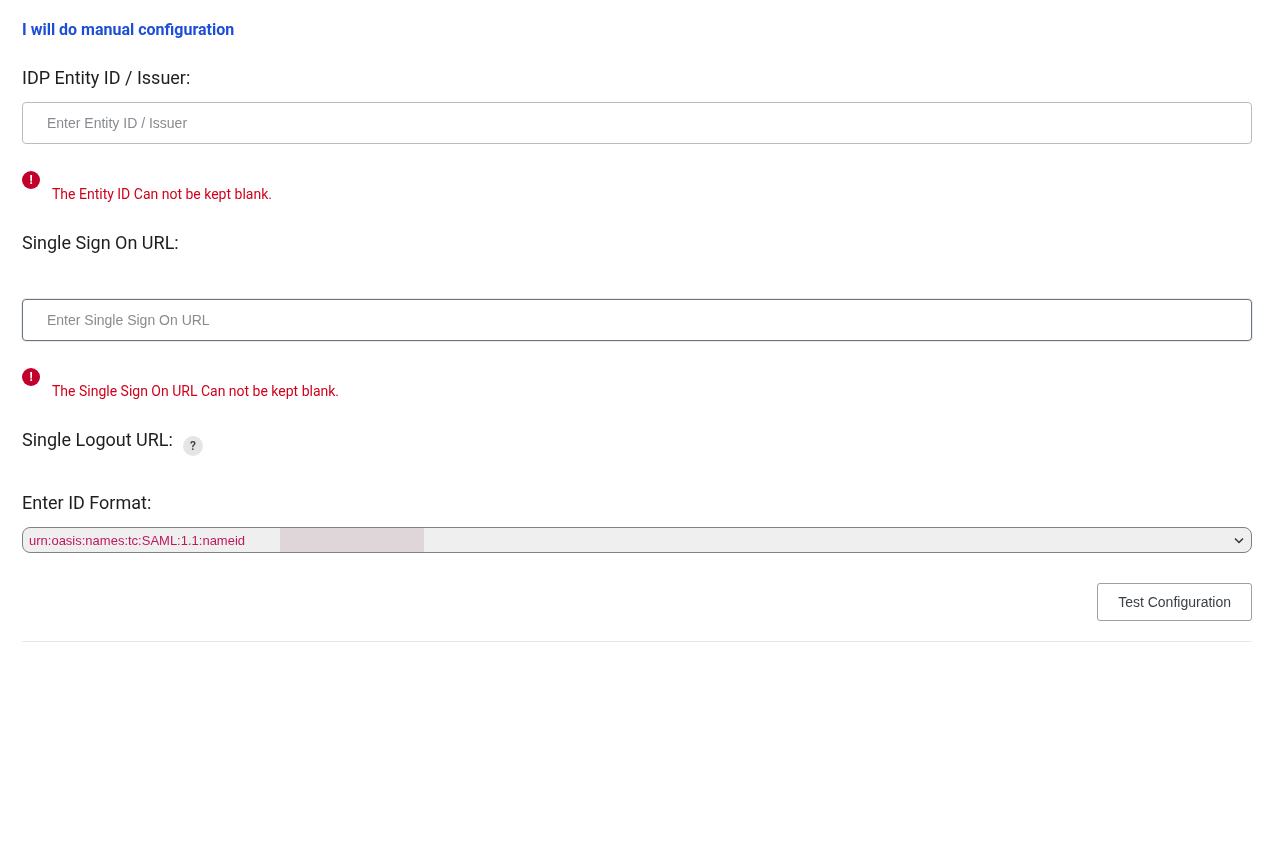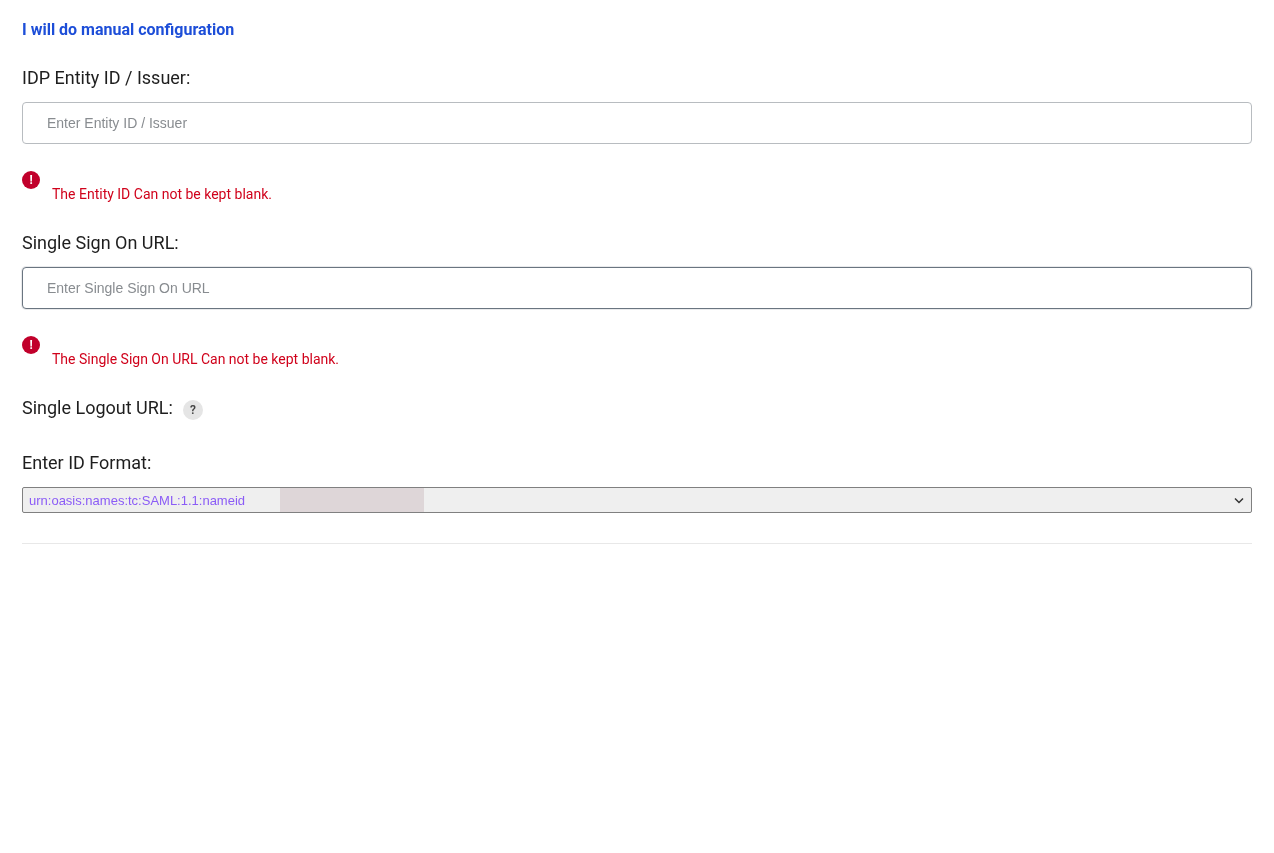--- a/index.html
+++ b/index.html
@@ -33,21 +33,21 @@
       margin-bottom: 14px;
       font-weight: 400;
     }
     .label-row {
       display: flex;
       align-items: center;
       gap: 10px;
       margin-bottom: 14px;
     }
     .label-row .form-label {
-      margin-bottom: 4px;
+      margin-bottom: 12px;
       text-align: right;
     }
     .help-badge {
       display: inline-flex;
       align-items: center;
       justify-content: center;
       width: 20px;
       height: 20px;
       border-radius: 50%;
       background: #e5e5e5;
@@ -66,20 +66,21 @@
       color: #1e1e1e;
       background: #ffffff;
       outline: none;
     }
     .text-input::placeholder {
       color: #888c90;
     }
     .text-input.highlight-border {
       border-color: #6a7580;
       box-shadow: 0 0 0 1px rgba(106,117,128,0.15);
+      margin-top: 32px;
     }
     .text-input.muted {
       background: #f9f9f9;
     }
     .error-row {
       display: flex;
       align-items: center;
       gap: 12px;
       margin-top: 14px;
     }
@@ -105,26 +106,26 @@
       position: relative;
       width: 100%;
     }
     select.form-select {
       width: 100%;
       height: 26px;
       padding: 0 28px 0 6px;
       border: 1px solid #808080;
       background: #efefef;
       font-size: 13px;
-      color: #8b5cf6;
+      color: #be185d;
       appearance: none;
       -webkit-appearance: none;
       -moz-appearance: none;
       outline: none;
-      border-radius: 2px;
+      border-radius: 8px;
     }
     .select-chevron {
       position: absolute;
       right: 8px;
       top: 50%;
       transform: translateY(-50%);
       pointer-events: none;
       color: #333;
     }
     .textarea {
@@ -212,16 +213,19 @@
       <div class="select-option-mask" style="left:258px; width:144px;"></div>
       <span class="select-chevron">
         <svg width="10" height="10" viewBox="0 0 10 10">
             <path d="M1 3 L5 7 L9 3" fill="none" stroke="#333" stroke-width="1.5"></path>
           </svg>
       </span>
     </div>
   </div>
 
 
+  <div class="button-row">
+    <button class="btn-outline">Test Configuration</button>
+  </div>
 
   <hr class="divider">
 
 </div>
 
 </body></html>

